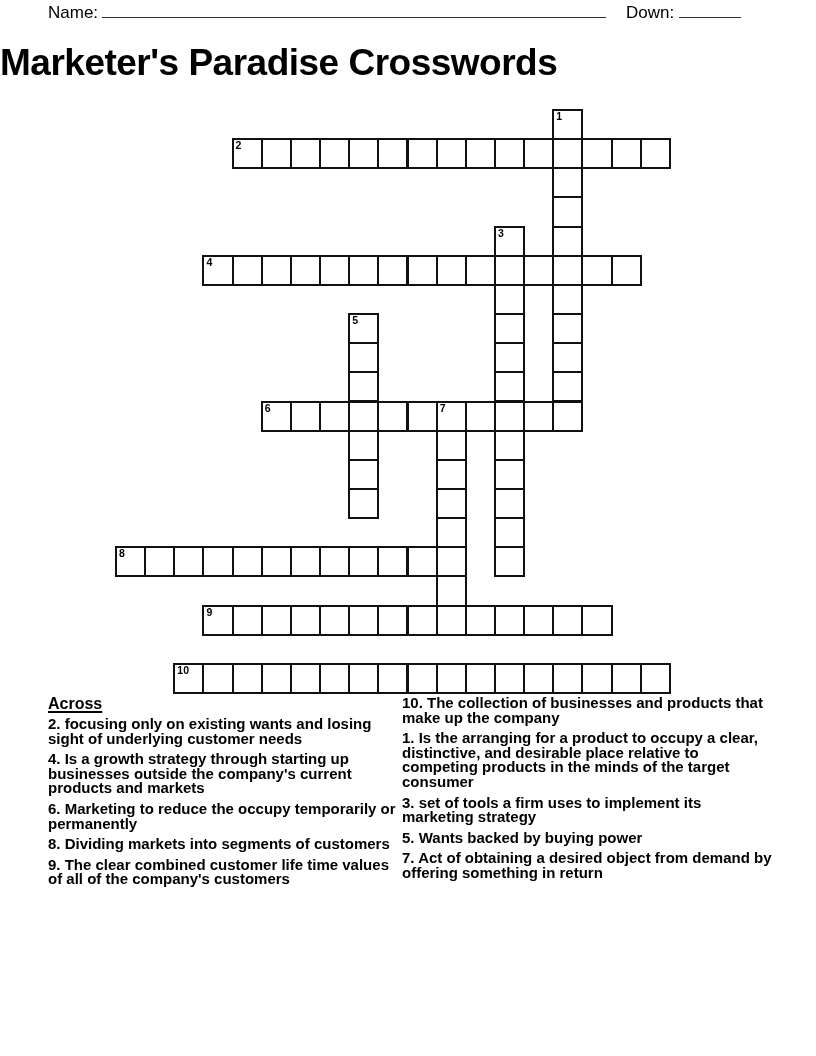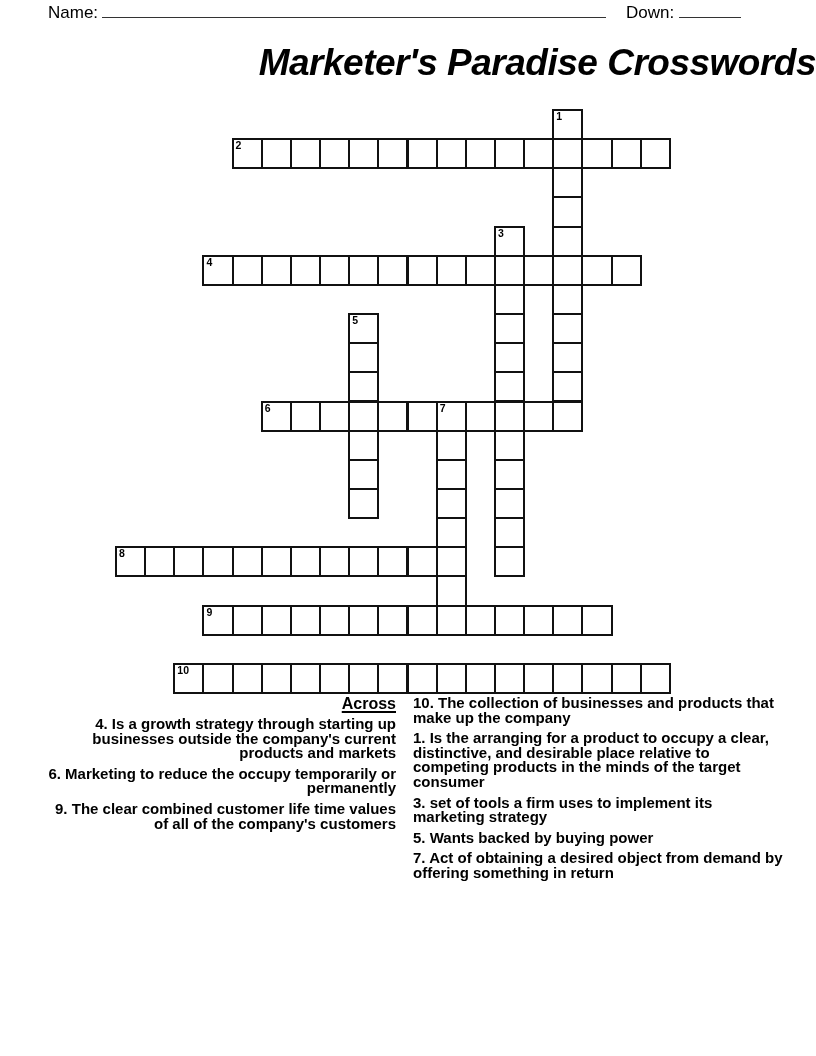--- a/index.html
+++ b/index.html
@@ -32,26 +32,25 @@
   .name-line { width: 504px; margin-left: 4px; }
   .date-label { margin-left: 20px; }
   .date-line { width: 62px; margin-left: 5px; }
 
   
   .title {
     position: absolute;
     top: 42px;
     left: 0;
     width: 100%;
-    text-align: right;
+    text-align: left;
     font-size: 37px;
     font-weight: bold;
     letter-spacing: -0.5px;
     margin: 0;
-    font-style: italic;
   }
 
   
   .grid-area {
     position: absolute;
     left: 0; top: 0;
     width: 816px; height: 700px;
   }
   .cell {
     position: absolute;
@@ -69,21 +68,21 @@
   }
 
   
   .clues {
     position: absolute;
     top: 696px;
     left: 48px;
     width: 744px;
     display: flex;
   }
-  .clue-col-left  { width: 348px; margin-right: 17px; text-align: right; }
+  .clue-col-left  { width: 348px; margin-right: 6px; }
   .clue-col-right { width: 372px; }
   .clue-heading {
     font-size: 16px;
     font-weight: bold;
     text-decoration: underline;
     text-decoration-thickness: 2px;
     text-underline-offset: 2px;
     line-height: 16px;
     margin-bottom: 5px;
   }
@@ -237,22 +236,24 @@
       <div class="cell" style="left: 523.1px; top: 662.85px; width: 31.15px; height: 31.15px;"></div>
       <div class="cell" style="left: 552.25px; top: 662.85px; width: 31.15px; height: 31.15px;"></div>
       <div class="cell" style="left: 581.4px; top: 662.85px; width: 31.15px; height: 31.15px;"></div>
       <div class="cell" style="left: 610.55px; top: 662.85px; width: 31.15px; height: 31.15px;"></div>
       <div class="cell" style="left: 639.7px; top: 662.85px; width: 31.15px; height: 31.15px;"></div>
     </div>
 
   <div class="clues" id="clues">
     <div class="clue-col-left" id="clue-col-0">
         <div class="clue-heading">Across</div>
+        <div class="clue"><span>2. </span><span>focusing only on existing wants and losing sight of underlying customer needs</span></div>
         <div class="clue"><span>4. </span><span>Is a growth strategy through starting up businesses outside the company's current products and markets</span></div>
         <div class="clue"><span>6. </span><span>Marketing to reduce the occupy temporarily or permanently</span></div>
+        <div class="clue"><span>8. </span><span>Dividing markets into segments of customers</span></div>
         <div class="clue"><span>9. </span><span>The clear combined customer life time values of all of the company's customers</span></div>
       </div>
     <div class="clue-col-right" id="clue-col-1">
         <div class="clue"><span>10. </span><span>The collection of businesses and products that make up the company</span></div>
         <div class="clue"><span>1. </span><span>Is the arranging for a product to occupy a clear, distinctive, and desirable place relative to competing products in the minds of the target consumer</span></div>
         <div class="clue"><span>3. </span><span>set of tools a firm uses to implement its marketing strategy</span></div>
         <div class="clue"><span>5. </span><span>Wants backed by buying power</span></div>
         <div class="clue"><span>7. </span><span>Act of obtaining a desired object from demand by offering something in return</span></div>
       </div>
   </div>

